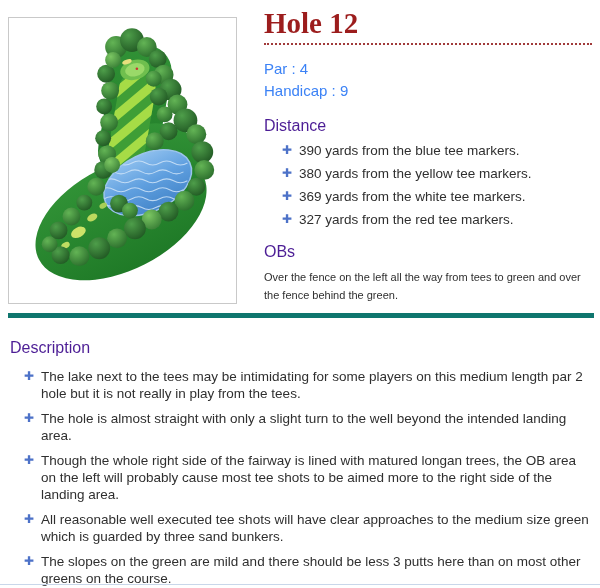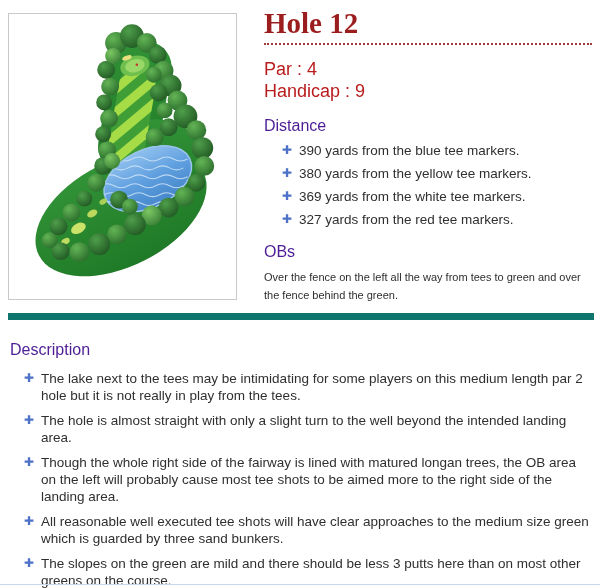--- a/index.html
+++ b/index.html
@@ -1,45 +1,45 @@
 <!DOCTYPE html>
 <html><head>
 <meta charset="utf-8">
 <style>
   html,body { margin:0; padding:0; background:#fff; }
   body { font-family:"Liberation Sans", sans-serif; color:#2f2f2f; }
   .page { width:600px; height:588px; box-sizing:border-box; padding:8px 6px 0 8px;
           position:relative; overflow:hidden; background:#fff; }
-  .top-row { display:flex; align-items:center; }
+  .top-row { display:flex; align-items:flex-end; }
 
   .map-box { flex:0 0 auto; width:229px; height:287px; border:1px solid #c9c9c9;
              background:#fff; box-sizing:border-box; }
   .map-box svg { display:block; width:100%; height:100%; }
 
   .info-col { flex:1 1 auto; margin-left:27px; padding-right:2px; min-width:0; }
   h1.title { font-family:"Liberation Serif", serif; font-size:29px; font-weight:bold;
              color:#9C1D1D; margin:0 0 4px 0; line-height:1.08; }
   .title-rule { border-top:2px dotted #a13a3a; height:0; margin:0 0 13px 0; }
 
-  .par-line { color:#b91c1c; font-size:18px; line-height:22px; }
+  .par-line { color:#3b82f6; font-size:15px; line-height:22px; }
 
   h2.sec { color:#4c1d95; font-size:16px; font-weight:normal; margin:15px 0 7px 0; }
 
   ul.bullet-list { list-style:none; margin:0; padding:0; }
   ul.bullet-list li { display:flex; align-items:flex-start; font-size:13.5px; line-height:17px; }
   .bullet { flex:0 0 auto; width:14px; text-align:center; color:#4D72C8; font-size:12px;
             line-height:17px; margin-right:5px; }
   .li-text { flex:1 1 auto; }
 
   ul.distance-list { padding-left:16px; margin-top:5px; }
   ul.distance-list li { margin-bottom:6px; }
 
   .obs-text { font-size:11px; line-height:18px; margin:2px 0 0 0; }
 
-  .description-section { margin-top:9px; border-top:7px solid #0f766e; padding-top:21px; }
+  .description-section { margin-top:9px; border-top:5px solid #0f766e; padding-top:21px; }
   .description-section h2.sec { margin:0 0 11px 2px; }
   ul.desc-list { padding-left:14px; }
   ul.desc-list li { margin-bottom:8px; }
 
   .bottom-rule { position:absolute; left:0; right:0; bottom:3px; border-top:1px solid #c9d7ea; }
 </style>
 </head>
 <body>
 
 <div class="page">

